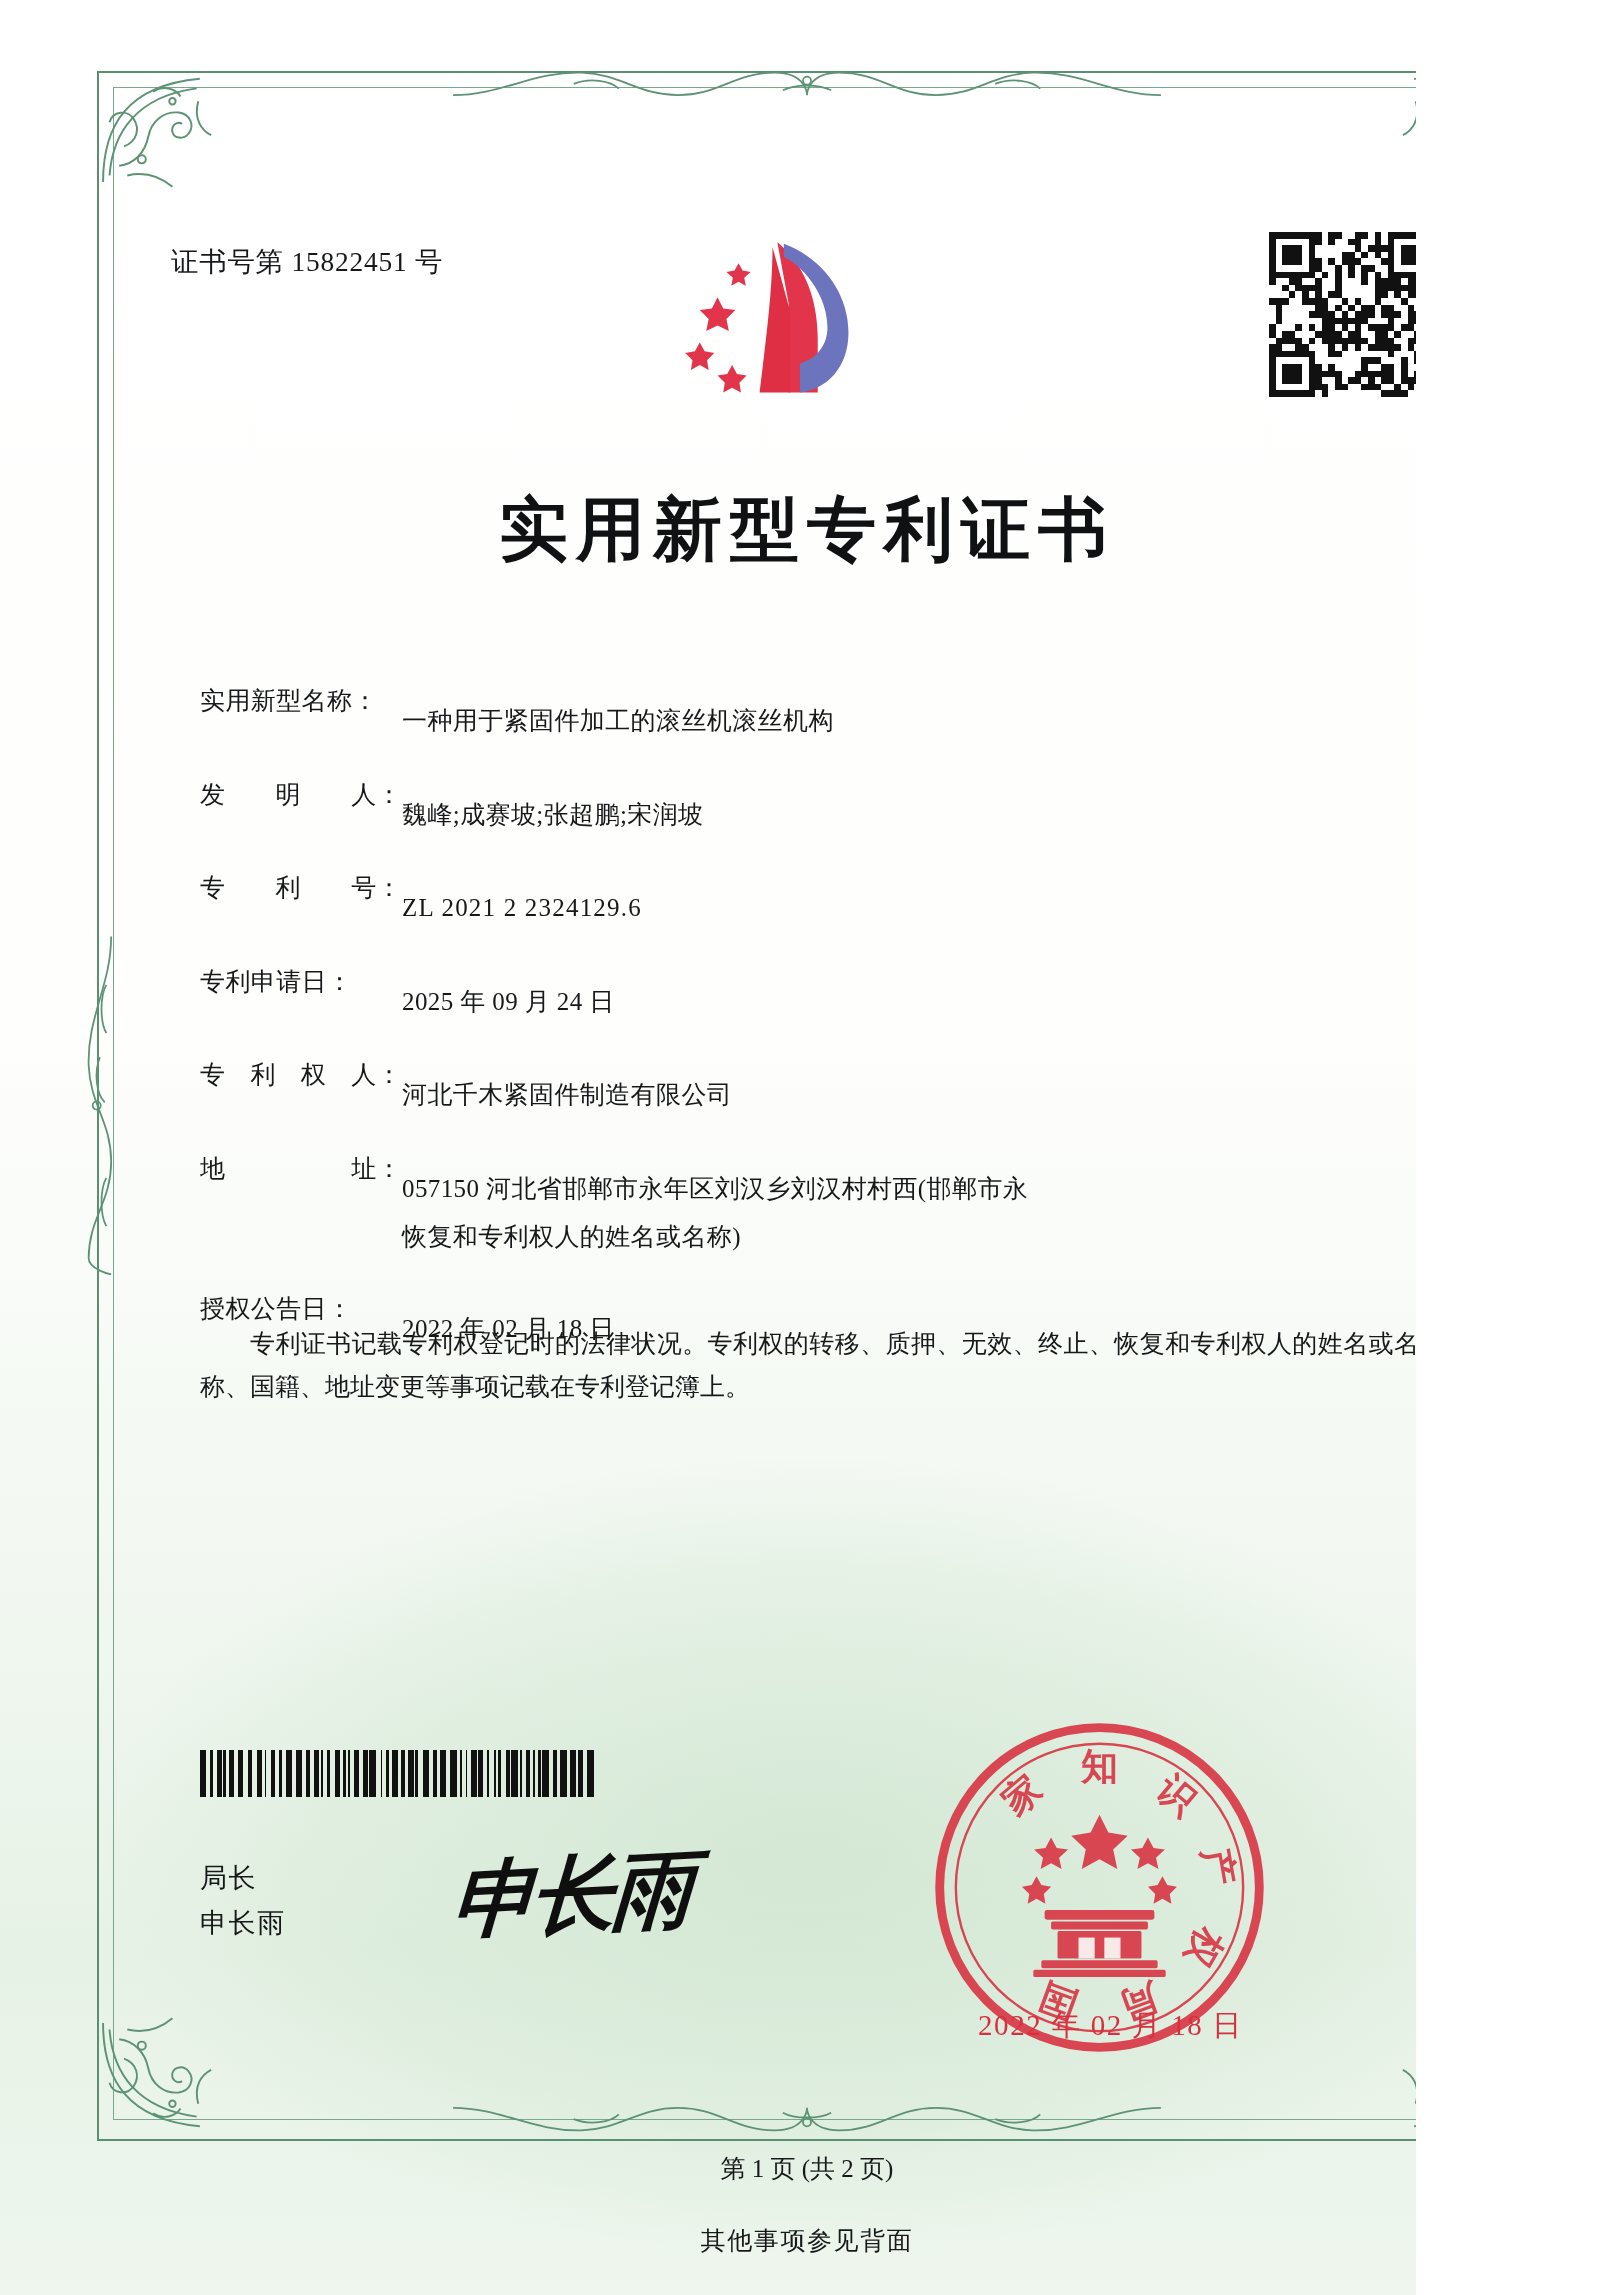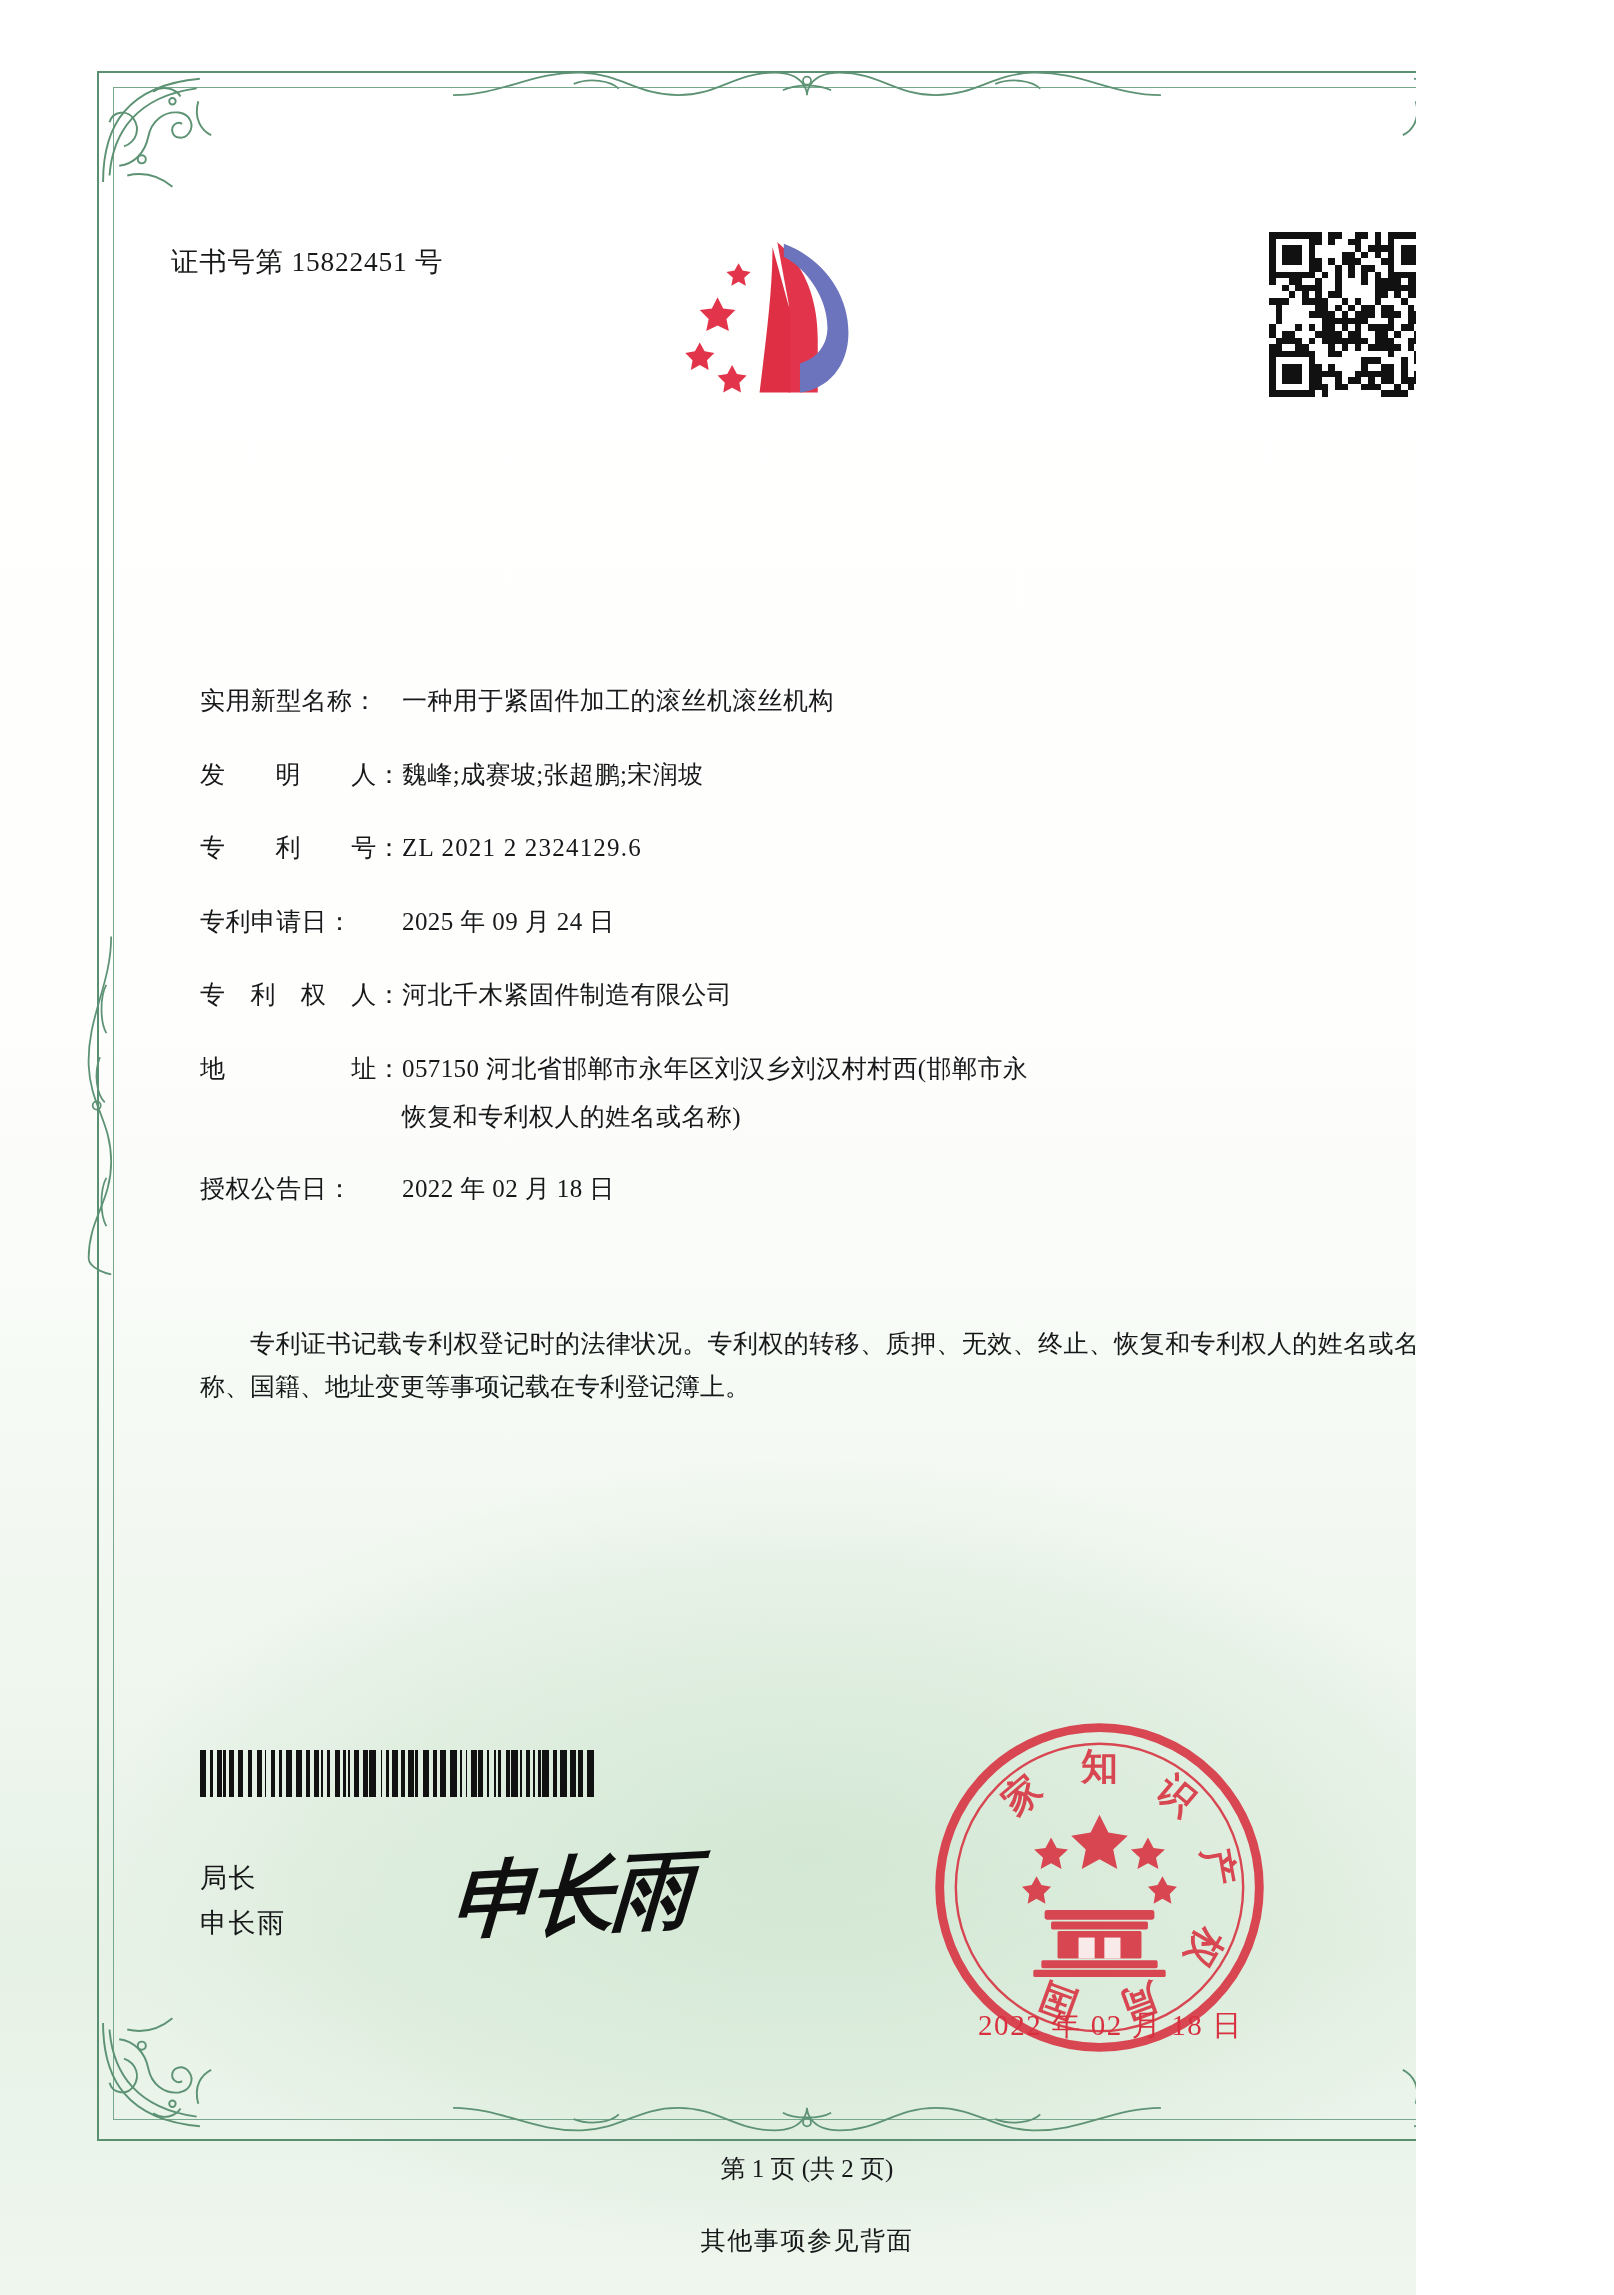--- a/index.html
+++ b/index.html
@@ -122,20 +122,21 @@
     letter-spacing: 0.4px;
   }
   .flabel.spread {
     display: flex;
     justify-content: space-between;
     padding-right: 0;
   }
   .fvalue {
     flex: 1 1 auto;
     letter-spacing: 0.4px;
+    margin-top: 20px;
   }
   .fvalue.mono-ish { letter-spacing: 1.2px; }
   .fvalue .line2 { display: block; margin-top: 11.3px; }
 
   .frow-split { display: flex; align-items: flex-start; margin-bottom: 36px; }
   .col-a { flex: 0 0 517px; display: flex; }
   .col-b { flex: 1 1 auto; display: flex; }
   .col-b .flabel { flex: 0 0 226px; }
 
   
@@ -959,20 +960,21 @@
         <i></i>
         <i></i>
         <i></i>
         <i style="background: transparent;"></i>
         <i style="background: transparent;"></i>
         <i style="background: transparent;"></i>
         <i style="background: transparent;"></i>
       </div>
   </div>
 
+  <div class="title">实用新型专利证书</div>
 
   <div class="fields">
 
     <div class="frow">
       <div class="flabel">实用新型名称：</div>
       <div class="fvalue">一种用于紧固件加工的滚丝机滚丝机构</div>
     </div>
 
     <div class="frow">
       <div class="flabel spread">

